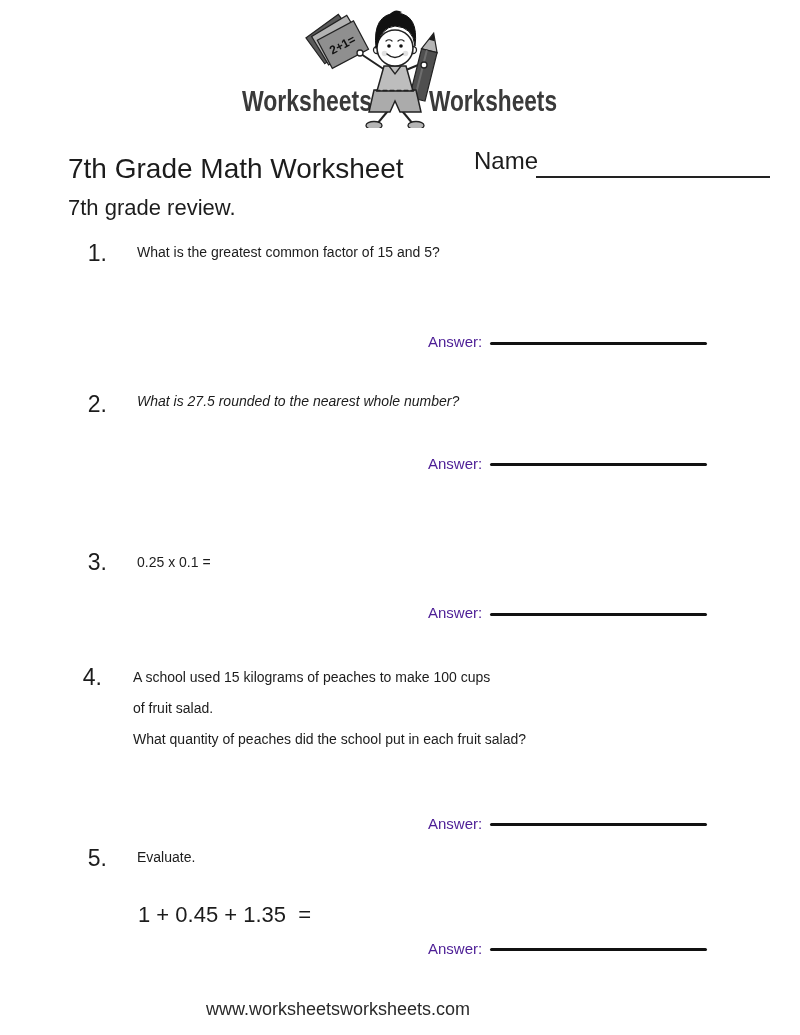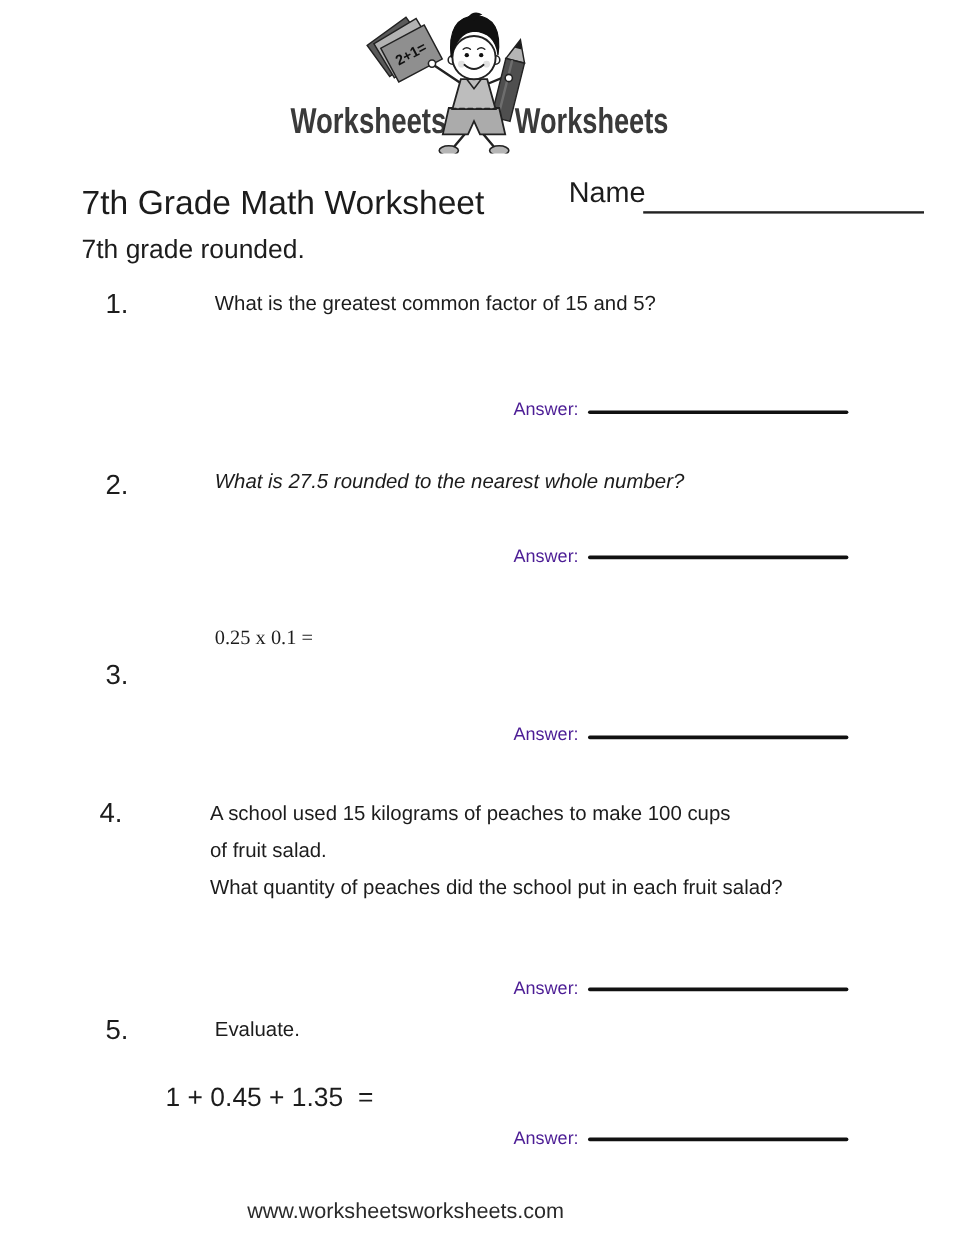--- a/index.html
+++ b/index.html
@@ -6,21 +6,21 @@
   .page {
     position:relative; width:800px; height:1035px; background:#ffffff;
     font-family:"Liberation Sans", sans-serif; color:#1c1c1c; overflow:hidden;
   }
   .abs { position:absolute; }
   .title { font-size:28px; letter-spacing:0px; }
   .name-label { font-size:24px; }
   .name-line { height:2px; background:#222222; }
   .subtitle { font-size:22px; }
   .q-num { width:48px; text-align:right; font-size:23px; }
-  .q-text { font-size:17px; line-height:31px;margin-left:42px; }
+  .q-text { font-size:14px; line-height:31px; }
   .expr { font-size:22px; white-space:pre; }
   .ans-label { font-size:15px; color:#4c1d95; }
   .ans-line { width:217px; height:3px; background:#111111; border-radius:2px; }
   .footer { width:676px; text-align:center; font-size:18px; color:#2a2a2a; }
   svg text.logo-word {
     font-family:"Liberation Sans", sans-serif; font-weight:bold;
     fill:#3a3a3a; font-size:30px;
   }
   svg text.paper-label {
     font-family:"Liberation Sans", sans-serif; font-weight:bold;
@@ -87,34 +87,34 @@
       <circle cx="165.5" cy="45.5" r="2.8" fill="#e2e2e2"></circle>
       <path d="M147,46 Q155,53 163,46" fill="none" stroke="#222" stroke-width="1.5"></path>
     </g>
   </svg>
 
   <div class="abs title" style="left:68px; top:153px;">7th Grade Math Worksheet</div>
 
   <div class="abs name-label" style="left:474px; top:147px;">Name</div>
   <div class="abs name-line" style="left:536px; top:176px; width:234px;"></div>
 
-  <div class="abs subtitle" style="left:68px; top:195px;">7th grade rounded.</div>
+  <div class="abs subtitle" style="left:68px; top:195px;">7th grade review.</div>
 
   <div class="abs q-num" style="left:59px; top:240px;">1.</div>
   <div class="abs q-text" style="left:137px; top:237px;">What is the greatest common factor of 15 and 5?</div>
   <div class="abs ans-label" style="left:428px; top:333px;">Answer:</div>
   <div class="abs ans-line" style="left:490px; top:342px;"></div>
 
   <div class="abs q-num" style="left:59px; top:391px;">2.</div>
   <div class="abs q-text" style="left:137px; top:386px;font-style:italic;">What is 27.5 rounded to the nearest whole number?</div>
   <div class="abs ans-label" style="left:428px; top:455px;">Answer:</div>
   <div class="abs ans-line" style="left:490px; top:463px;"></div>
 
   <div class="abs q-num" style="left:59px; top:549px;">3.</div>
-  <div class="abs q-text" style="left:137px; top:516px;font-family:Liberation Serif, serif;">0.25 x 0.1 =</div>
+  <div class="abs q-text" style="left:137px; top:547px;">0.25 x 0.1 =</div>
   <div class="abs ans-label" style="left:428px; top:604px;">Answer:</div>
   <div class="abs ans-line" style="left:490px; top:613px;"></div>
 
   <div class="abs q-num" style="left:54px; top:664px;">4.</div>
   <div class="abs q-text" style="left:133px; top:662px;">
     <div>A school used 15 kilograms of peaches to make 100 cups</div>
     <div>of fruit salad.</div>
     <div>What quantity of peaches did the school put in each fruit salad?</div>
   </div>
   <div class="abs ans-label" style="left:428px; top:815px;">Answer:</div>

